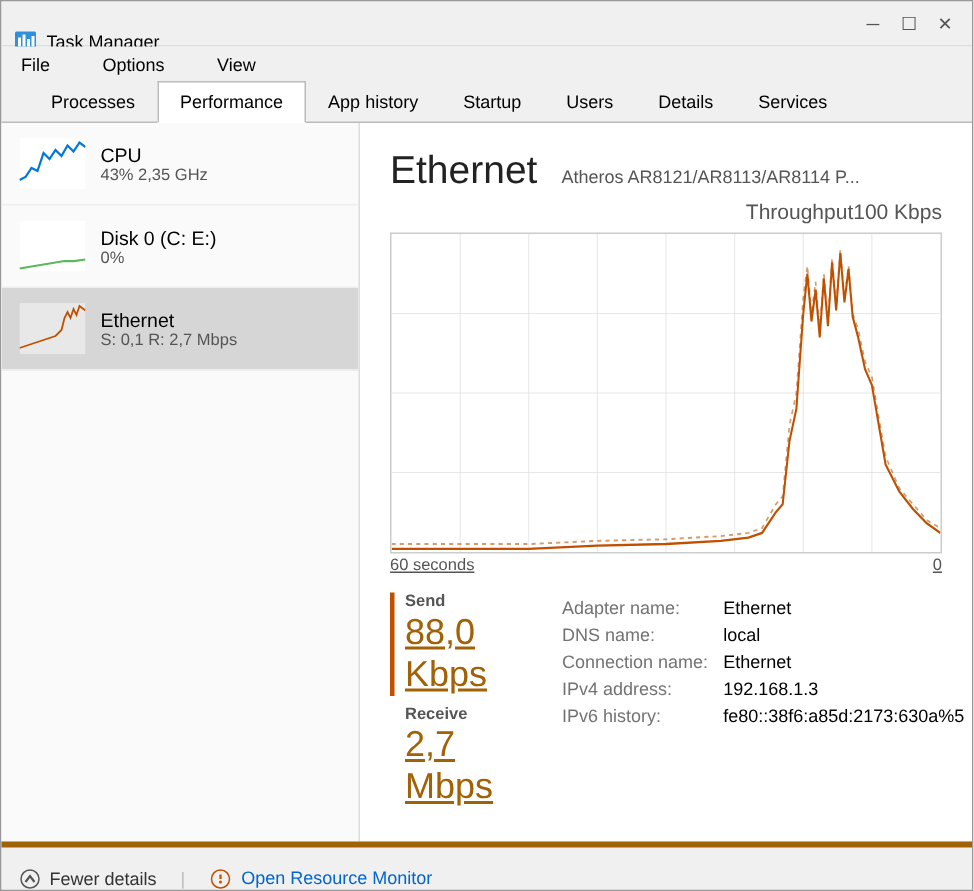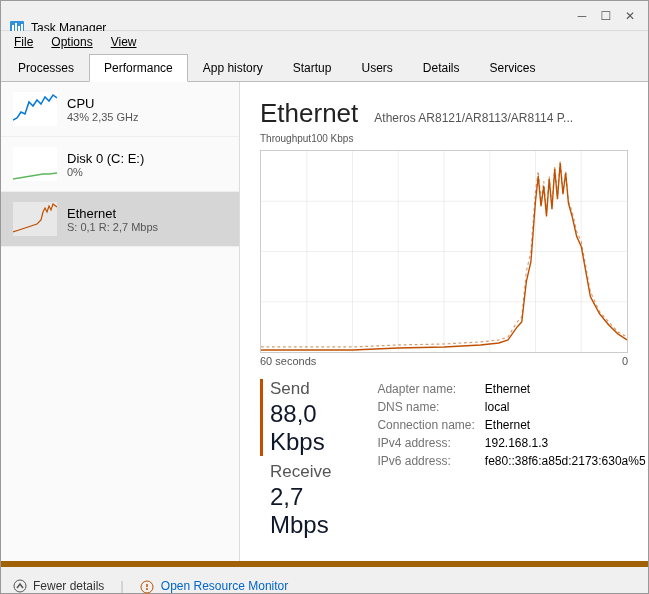--- a/index.html
+++ b/index.html
@@ -50,37 +50,36 @@
       cursor: pointer;
       font-size: 12px;
       display: flex;
       align-items: center;
       justify-content: center;
       color: #555;
     }
     .menu-bar {
       height: 22px;
       display: flex;
-      align-items: center;
+      align-items: flex-end;
       padding: 0 4px;
-      gap: 0;
-      background: #f0f0f0;
-      text-decoration: underline;
+      gap: 17px;
+      background: #f0f0f0;
     }
     .menu-item {
       padding: 2px 8px;
       font-size: 12px;
       cursor: pointer;
       border: 1px solid transparent;
     }
     .tabs {
       display: flex;
       background: #f0f0f0;
       border-bottom: 1px solid #bbb;
-      padding: 0 2px;
+      padding: 0 18px;
     }
     .tab {
       padding: 6px 14px;
       font-size: 12px;
       cursor: pointer;
       border: 1px solid transparent;
       position: relative;
       top: 1px;
       white-space: nowrap;
     }
@@ -147,90 +146,92 @@
     .chart-area {
       flex: 1;
       border: 1px solid #ccc;
       background: #fff;
       position: relative;
       margin-top: 4px;
       overflow: hidden;
     }
     .chart-label-top {
       display: flex;
-      justify-content: flex-start;
-      font-size: 10px;
+      justify-content: flex-end;
+      font-size: 14px;
       color: #555;
       margin-bottom: 2px;
     }
     .chart-label-bottom {
       display: flex;
       justify-content: space-between;
       font-size: 11px;
       color: #555;
       margin-top: 2px;
+      text-decoration: underline;
     }
     .chart-svg {
       width: 100%;
       height: 100%;
     }
     .info-section {
       margin-top: 12px;
       display: flex;
       gap: 40px;
     }
     .info-left { flex: 1; }
     .info-right { flex: 1.5; }
     .info-label {
-      font-size: 17px;
+      font-size: 11px;
       color: #555;
       margin-bottom: 1px;
+      font-weight: bold;
     }
     .info-value {
       font-size: 24px;
       font-weight: 300;
       color: #c05000;
       margin-bottom: 6px;
     }
     .info-table { width: 100%; }
     .info-table td {
       font-size: 12px;
       padding: 1px 4px;
       vertical-align: top;
     }
     .info-table td:first-child { color: #737373; white-space: nowrap; }
     .info-table td:last-child { color: #000; }
     .bottom-bar {
       height: 32px;
       background: #f0f0f0;
-      border-top: 6px solid #a16207;
-      display: flex;
-      align-items: flex-start;
-      padding: 12px 12px;
+      border-top: 4px solid #a16207;
+      display: flex;
+      align-items: flex-end;
+      padding: 0 12px;
       gap: 16px;
     }
     .bottom-btn {
       display: flex;
       align-items: center;
       gap: 6px;
       cursor: pointer;
       font-size: 12px;
       color: #333;
       background: none;
       border: none;
     }
     .bottom-divider { color: #bbb; }
     .open-resource-monitor {
       color: #0066cc;
       cursor: pointer;
       font-size: 12px;
       background: none;
       border: none;
     }
-    .orange-accent { color: #0f172a; }
+    .orange-accent { color: #a16207; text-decoration: underline; }
     .send-block, .receive-block {
       position: relative;
       padding-left: 10px;
     }
     .send-block::before {
       content: '';
       position: absolute;
       left: 0;
       top: 0;
       bottom: 0;
@@ -383,21 +384,21 @@
             </tr>
             <tr>
               <td>Connection name:</td>
               <td>Ethernet</td>
             </tr>
             <tr>
               <td>IPv4 address:</td>
               <td>192.168.1.3</td>
             </tr>
             <tr>
-              <td>IPv6 address:</td>
+              <td>IPv6 history:</td>
               <td>fe80::38f6:a85d:2173:630a%5</td>
             </tr>
           </tbody>
             </table>
         </div>
       </div>
     </div>
   </div>
 
   <div class="bottom-bar">

